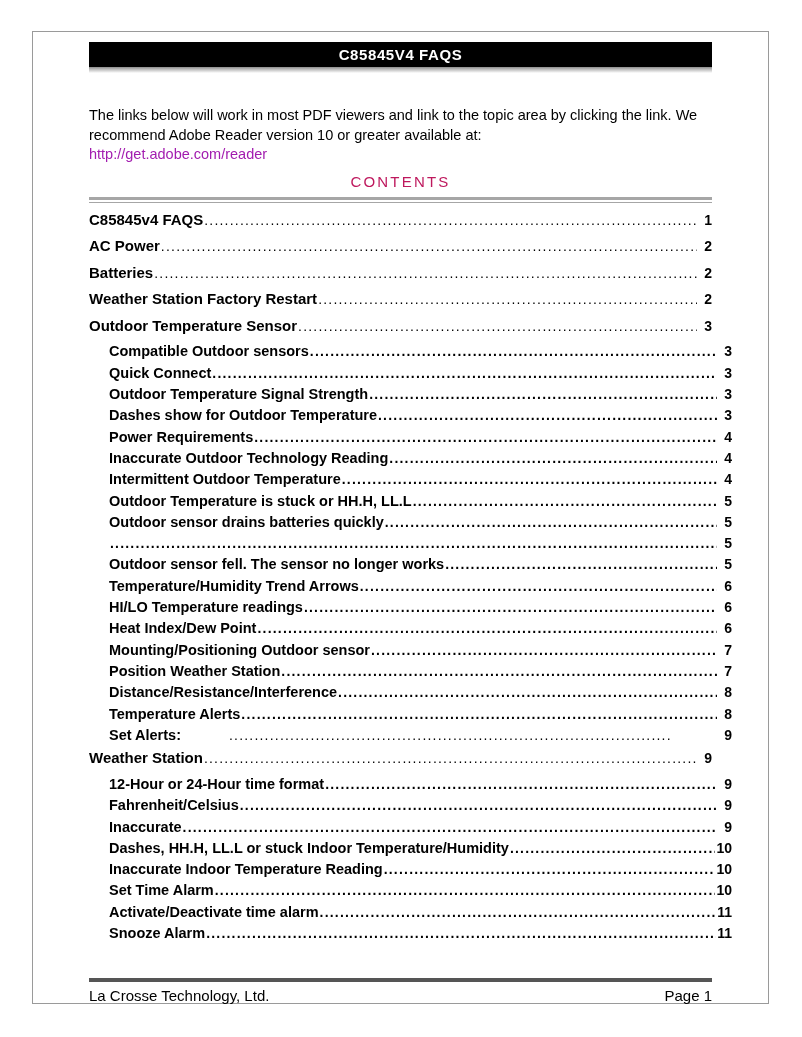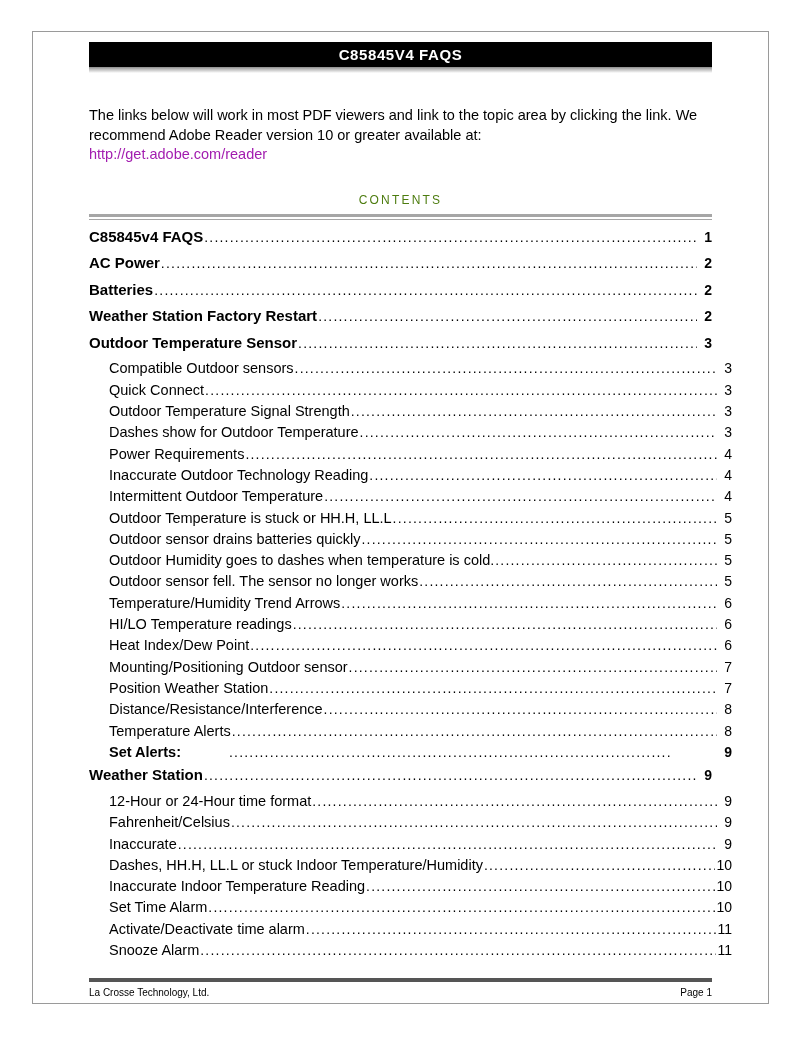--- a/index.html
+++ b/index.html
@@ -69,24 +69,24 @@
   .intro-link {
     color: #a21caf;
     text-decoration: none;
     font-size: 14.5px;
     display: block;
     line-height: 19.5px;
   }
 
   
   .contents-heading {
-    margin-top: 28px;
+    margin-top: 8px;
     text-align: center;
-    font-size: 12px;
-    color: #4d7c0f;
+    font-size: 15px;
+    color: #be185d;
     letter-spacing: 2.2px;
   }
 
   .contents-rule {
     margin-top: 7px;
     width: 623px;
   }
   .contents-rule .r1 {
     height: 3px;
     background: #a6a6a6;
@@ -138,21 +138,21 @@
     font-weight: bold;
     font-size: 14px;
   }
   .toc-entry.lvl1 .leader {
     font-weight: normal;
   }
 
   
   .toc-entry.lvl2 {
     font-size: 14.5px;
-    font-weight: normal;
+    font-weight: bold;
     height: 21.3px;
     padding-left: 20px;
   }
   .toc-entry.lvl2 .pagenum {
     font-size: 14px;
   }
   
   .toc-entry.lvl2.bold {
     font-weight: bold;
     height: 22.5px;
@@ -173,21 +173,21 @@
     width: 623px;
   }
   .footer-rule {
     height: 4px;
     background: #555555;
   }
   .footer-row {
     margin-top: 5px;
     position: relative;
     height: 18px;
-    font-size: 10px;
+    font-size: 15px;
   }
   .footer-company {
     position: absolute;
     left: 0px;
     top: 0;
   }
   .footer-url {
     position: absolute;
     left: 207px;
     top: 0;
@@ -287,21 +287,20 @@
           <span class="label">Outdoor Temperature is stuck or HH.H, LL.L</span>
           <span class="leader">...........................................................................................................................................</span>
           <span class="pagenum">5</span>
         </div>
         <div class="toc-entry lvl2">
           <span class="label">Outdoor sensor drains batteries quickly</span>
           <span class="leader">...........................................................................................................................................</span>
           <span class="pagenum">5</span>
         </div>
         <div class="toc-entry lvl2">
-          <span class="label">Outdoor Humidity goes to dashes when temperature is cold.</span>
           <span class="leader">...........................................................................................................................................</span>
           <span class="pagenum">5</span>
         </div>
         <div class="toc-entry lvl2">
           <span class="label">Outdoor sensor fell. The sensor no longer works</span>
           <span class="leader">...........................................................................................................................................</span>
           <span class="pagenum">5</span>
         </div>
         <div class="toc-entry lvl2">
           <span class="label">Temperature/Humidity Trend Arrows</span>

